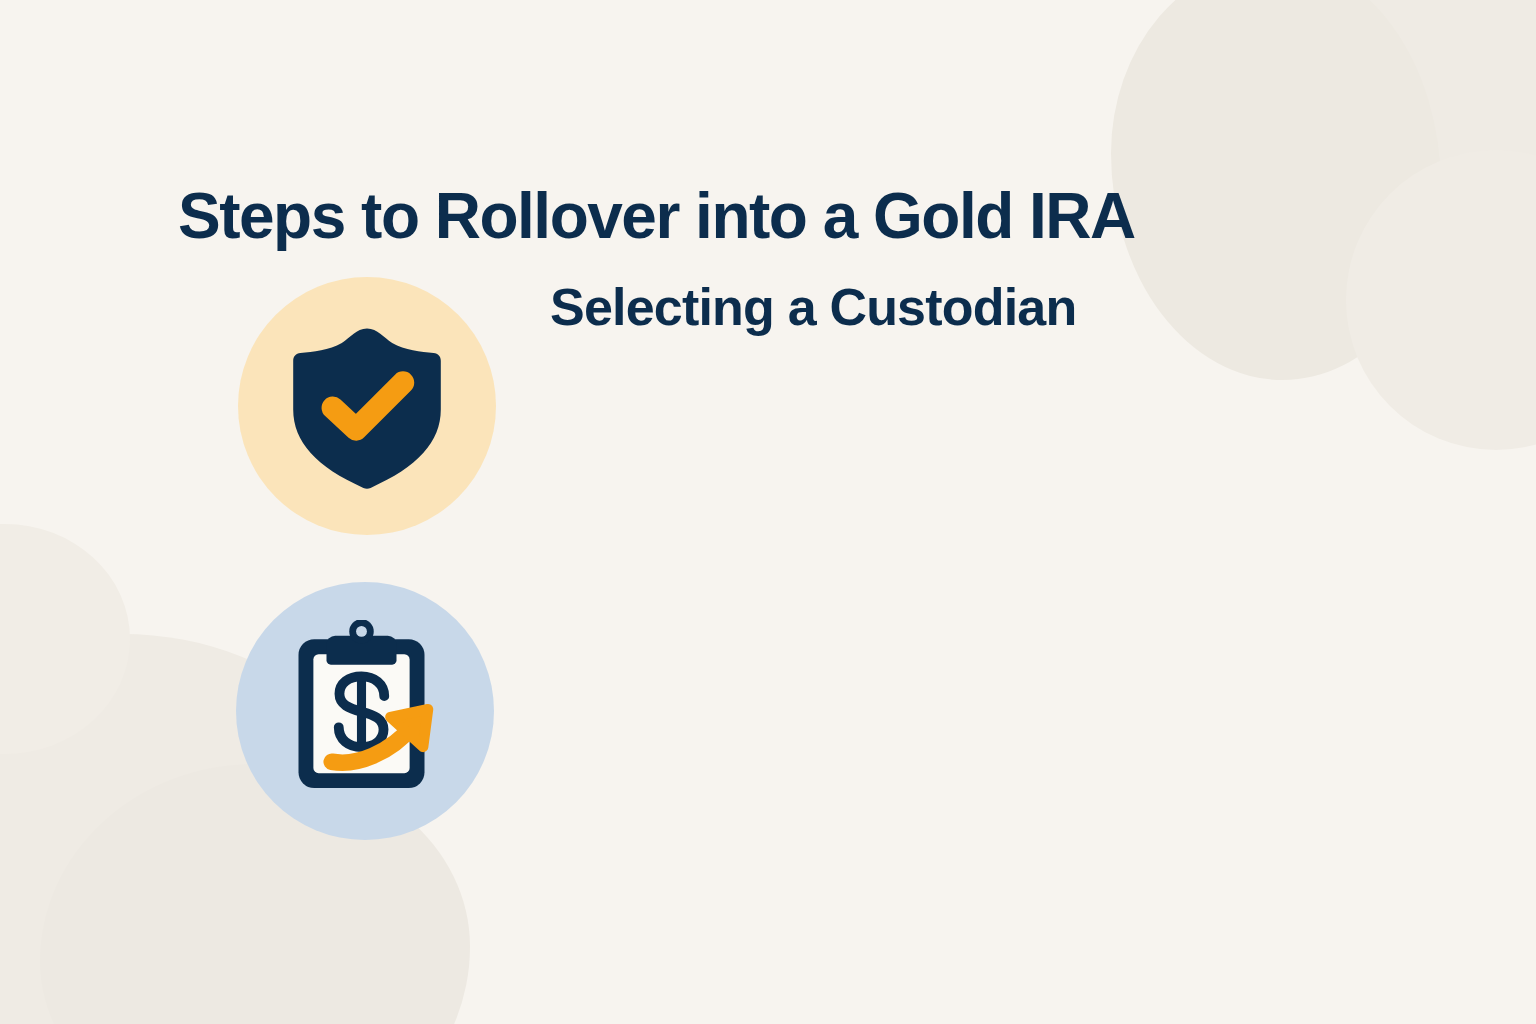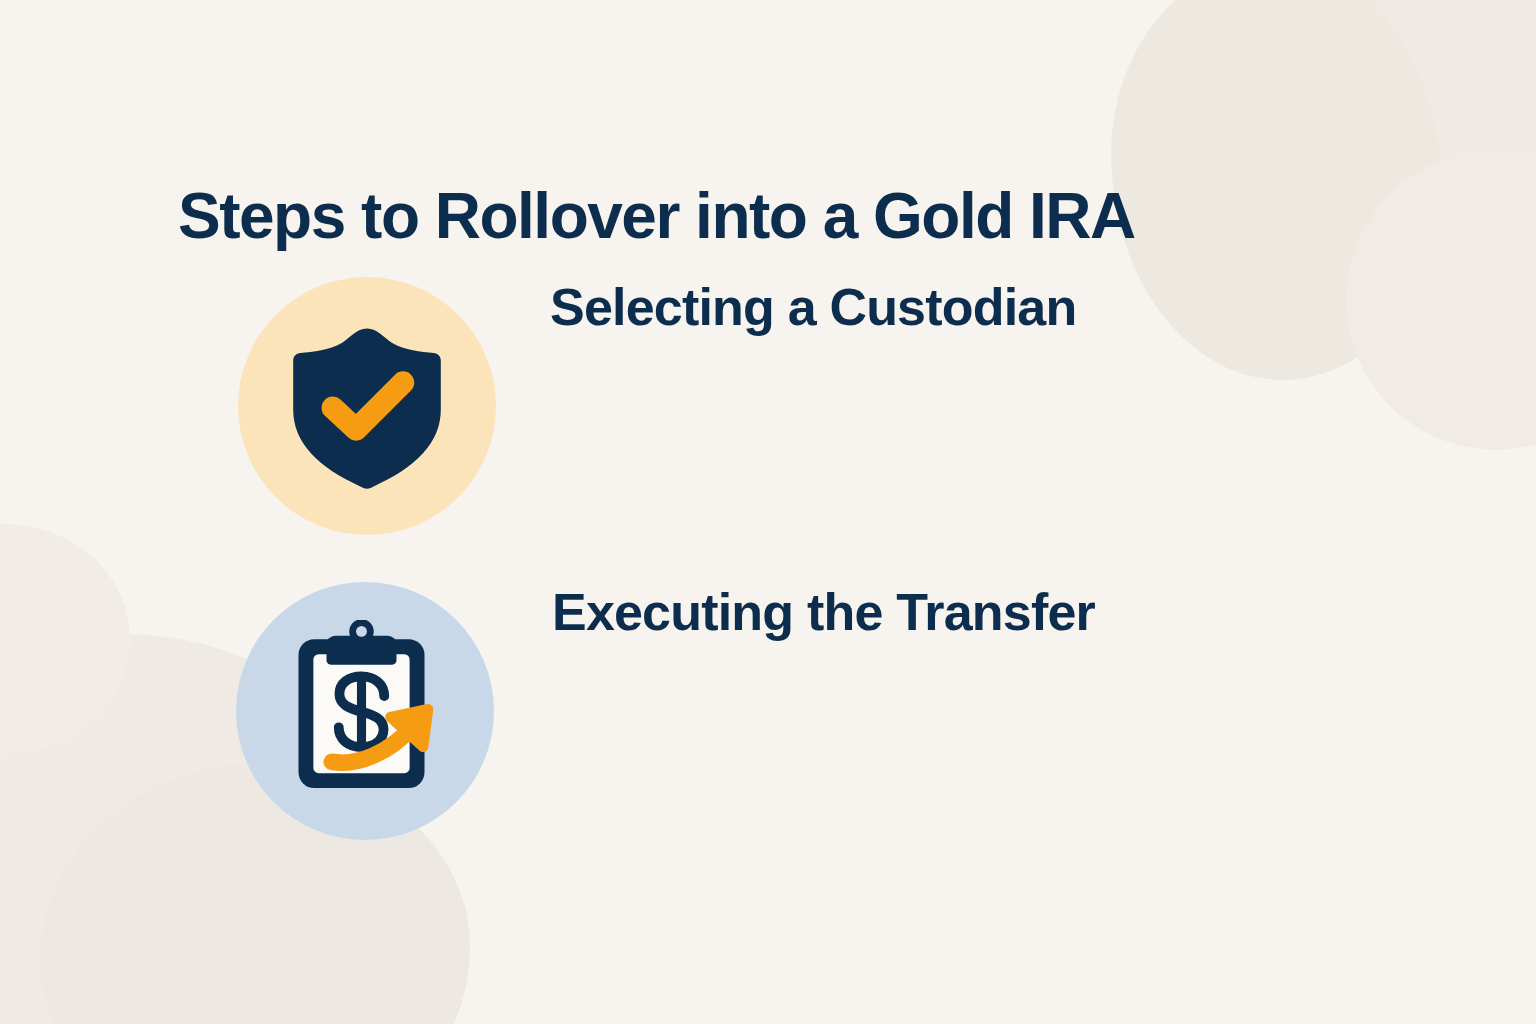--- a/index.html
+++ b/index.html
@@ -208,17 +208,16 @@
                      C 55 54.2, 60.6 56.4, 60.6 62.6
                      C 60.6 68.6, 55.4 72.6, 48 72.6
                      C 40.6 72.6, 35 68.2, 35 61.3" fill="none" stroke="#0C2D4D" stroke-width="5.6" stroke-linecap="round" stroke-linejoin="round"></path>
           </g>
 
           <path d="M31 81
                    C 45 83.5, 63.5 77, 79 59" fill="none" stroke="#F59C12" stroke-width="9.5" stroke-linecap="round"></path>
           <path d="M64.5 55.5 L 86 51 L 83.2 72.5 Z" fill="#F59C12" stroke="#F59C12" stroke-width="6" stroke-linejoin="round"></path>
         </svg>
       </div>
-      <div class="step-label">Executing the Transfer</div>
     </div>
 
   </div>
 </div>
 
 </body></html>

